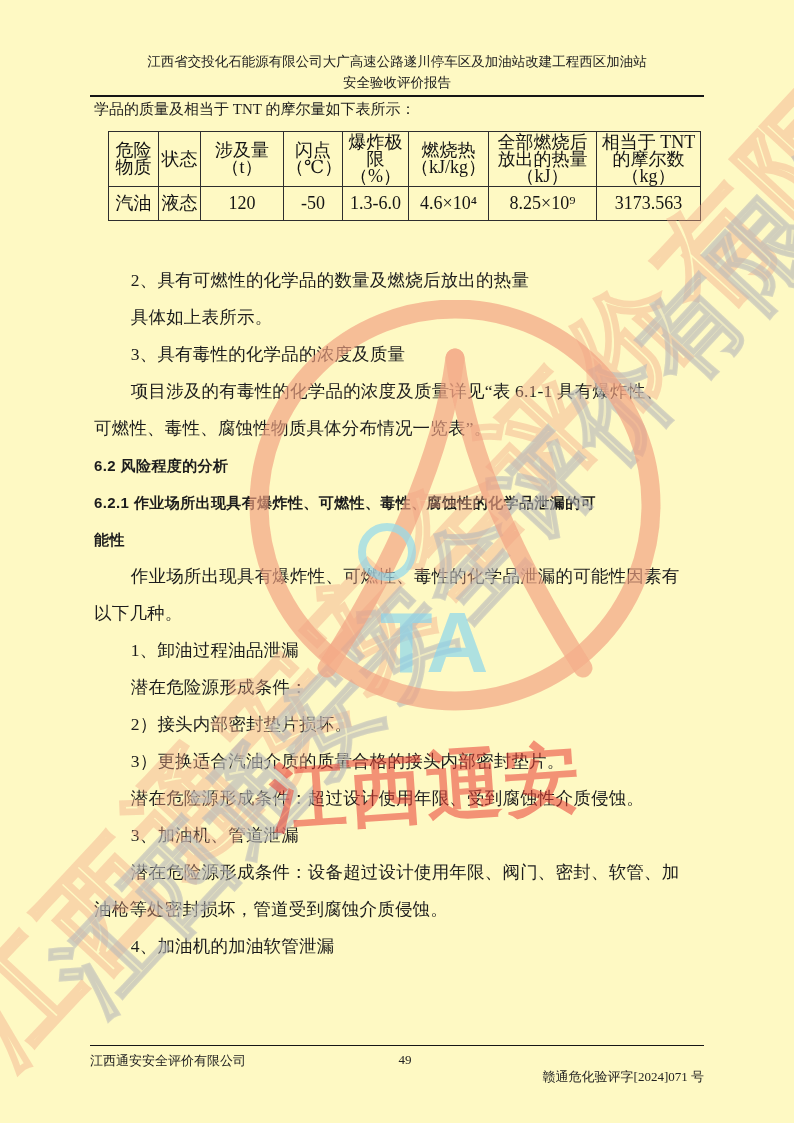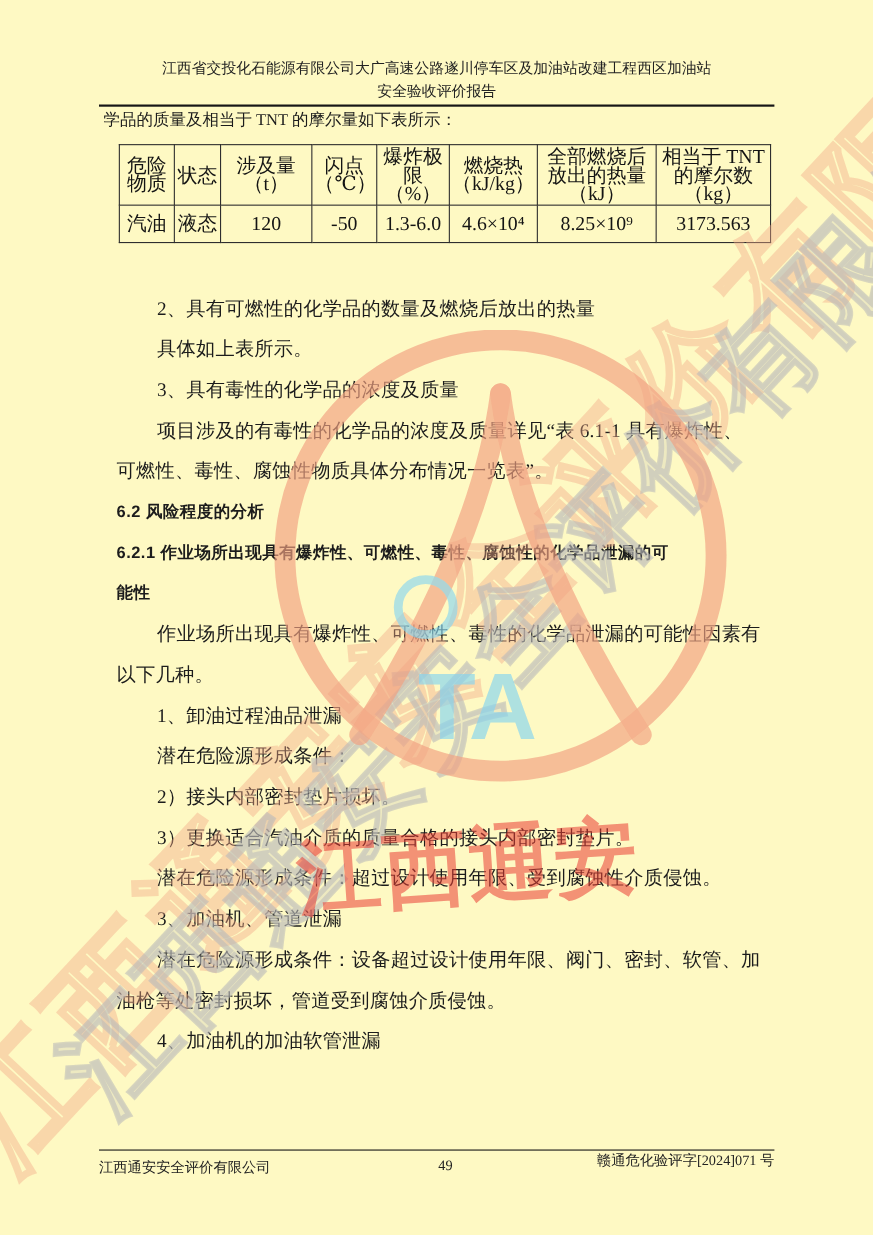--- a/index.html
+++ b/index.html
@@ -20,32 +20,32 @@
   table.haz{position:absolute;top:131px;left:108px;width:592px;
        border-collapse:collapse;table-layout:fixed;
        font-size:18px;color:#141414;}
   table.haz th,table.haz td{
        border:1px solid #2e2e2e;text-align:center;vertical-align:middle;
        font-weight:normal;padding:1px 2px;line-height:17px;}
   table.haz tr.hrow{height:55px;}
   table.haz tr.drow{height:34px;}
   
   .content{position:absolute;top:262px;left:94px;width:620px;
-       font-size:17.5px;line-height:37px;letter-spacing:0.2px;margin-left:12px;}
+       font-size:17.5px;line-height:37px;letter-spacing:0.2px;}
   .ln{white-space:nowrap;}
   .ind{text-indent:2.1em;}
   .hd{font-family:"Liberation Sans","DejaVu Sans",sans-serif;
       font-weight:bold;font-size:15px;letter-spacing:0.4px;}
   
   .ftr{position:absolute;top:1045px;left:90px;width:614px;
        border-top:1.5px solid #161616;padding-top:5px;
        font-size:13px;color:#222;}
   .ftr .l{position:absolute;left:0;top:6px;}
   .ftr .c{position:absolute;left:16px;right:0;top:6px;text-align:center;}
-  .ftr .r{position:absolute;right:0;top:0;}
+  .ftr .r{position:absolute;right:0;top:22px;}
   
   .wm{position:absolute;pointer-events:none;user-select:none;}
   .wm-diag{
     transform-origin:0 0;white-space:nowrap;
     font-family:"Liberation Sans","DejaVu Sans",sans-serif;font-weight:bold;
     color:transparent;
   }
   .wm-diag.gray{
     left:26px;top:948px;font-size:100px;letter-spacing:7px;
     transform:rotate(-47deg);

